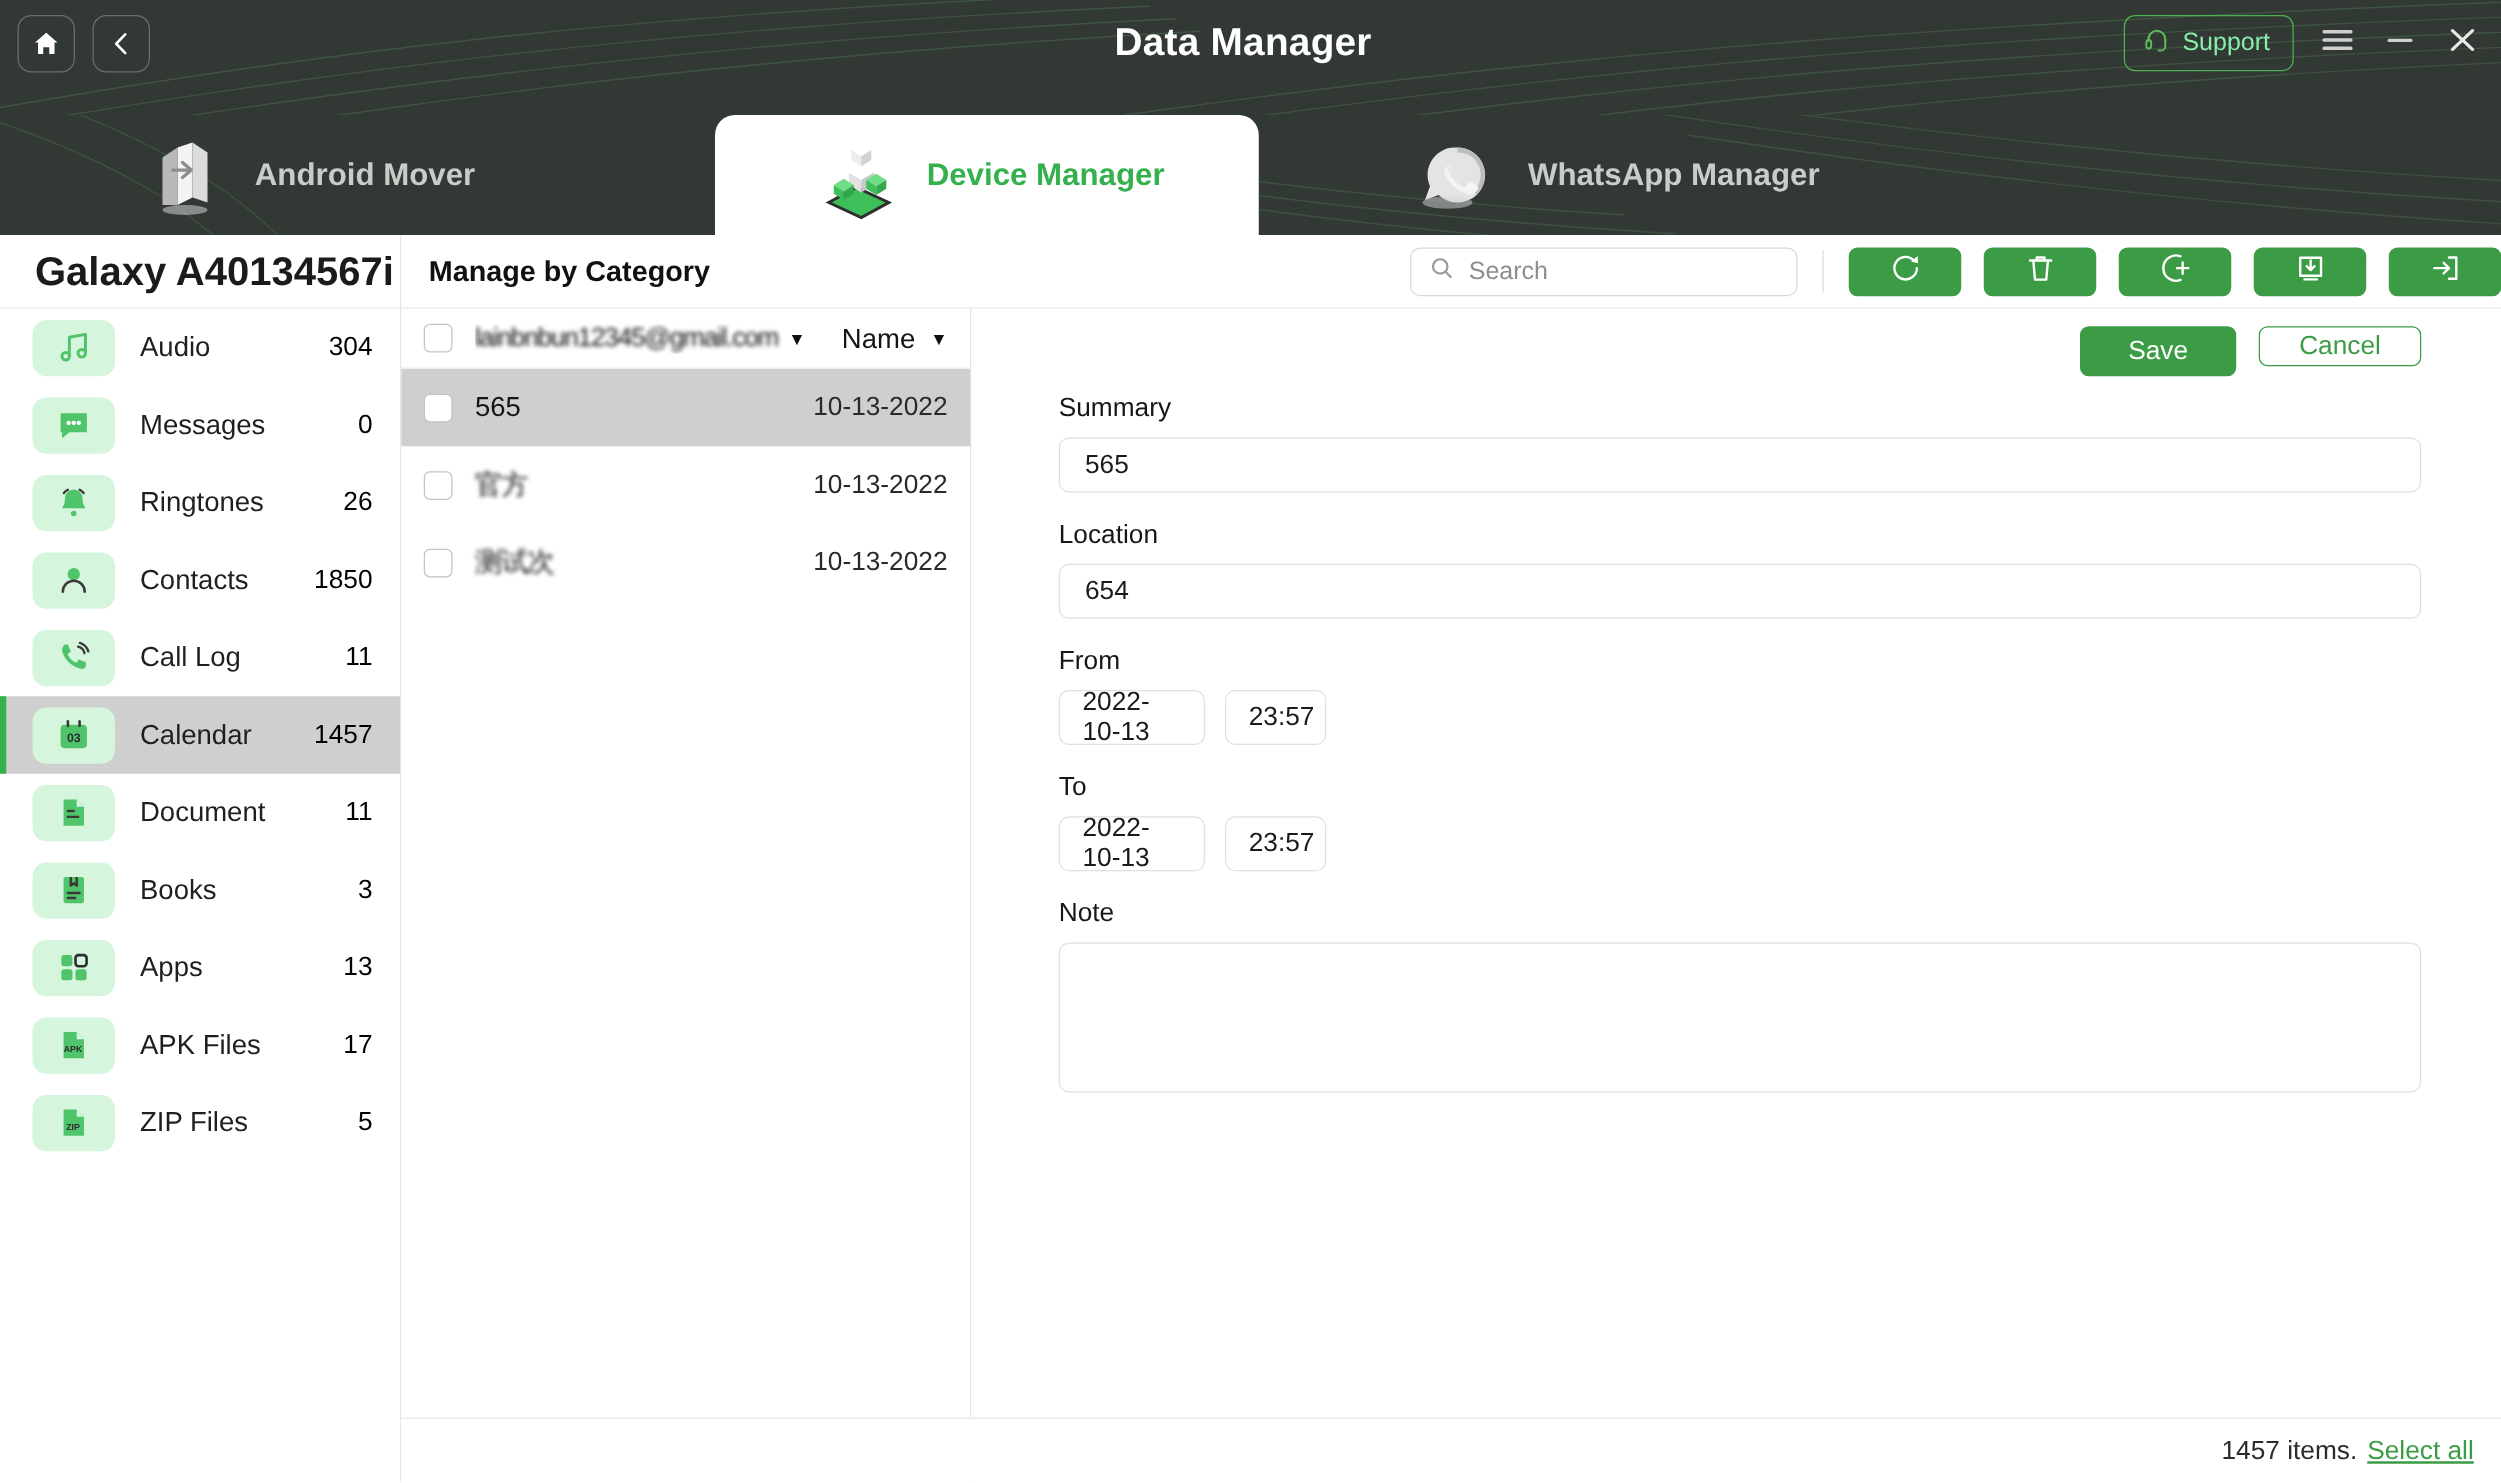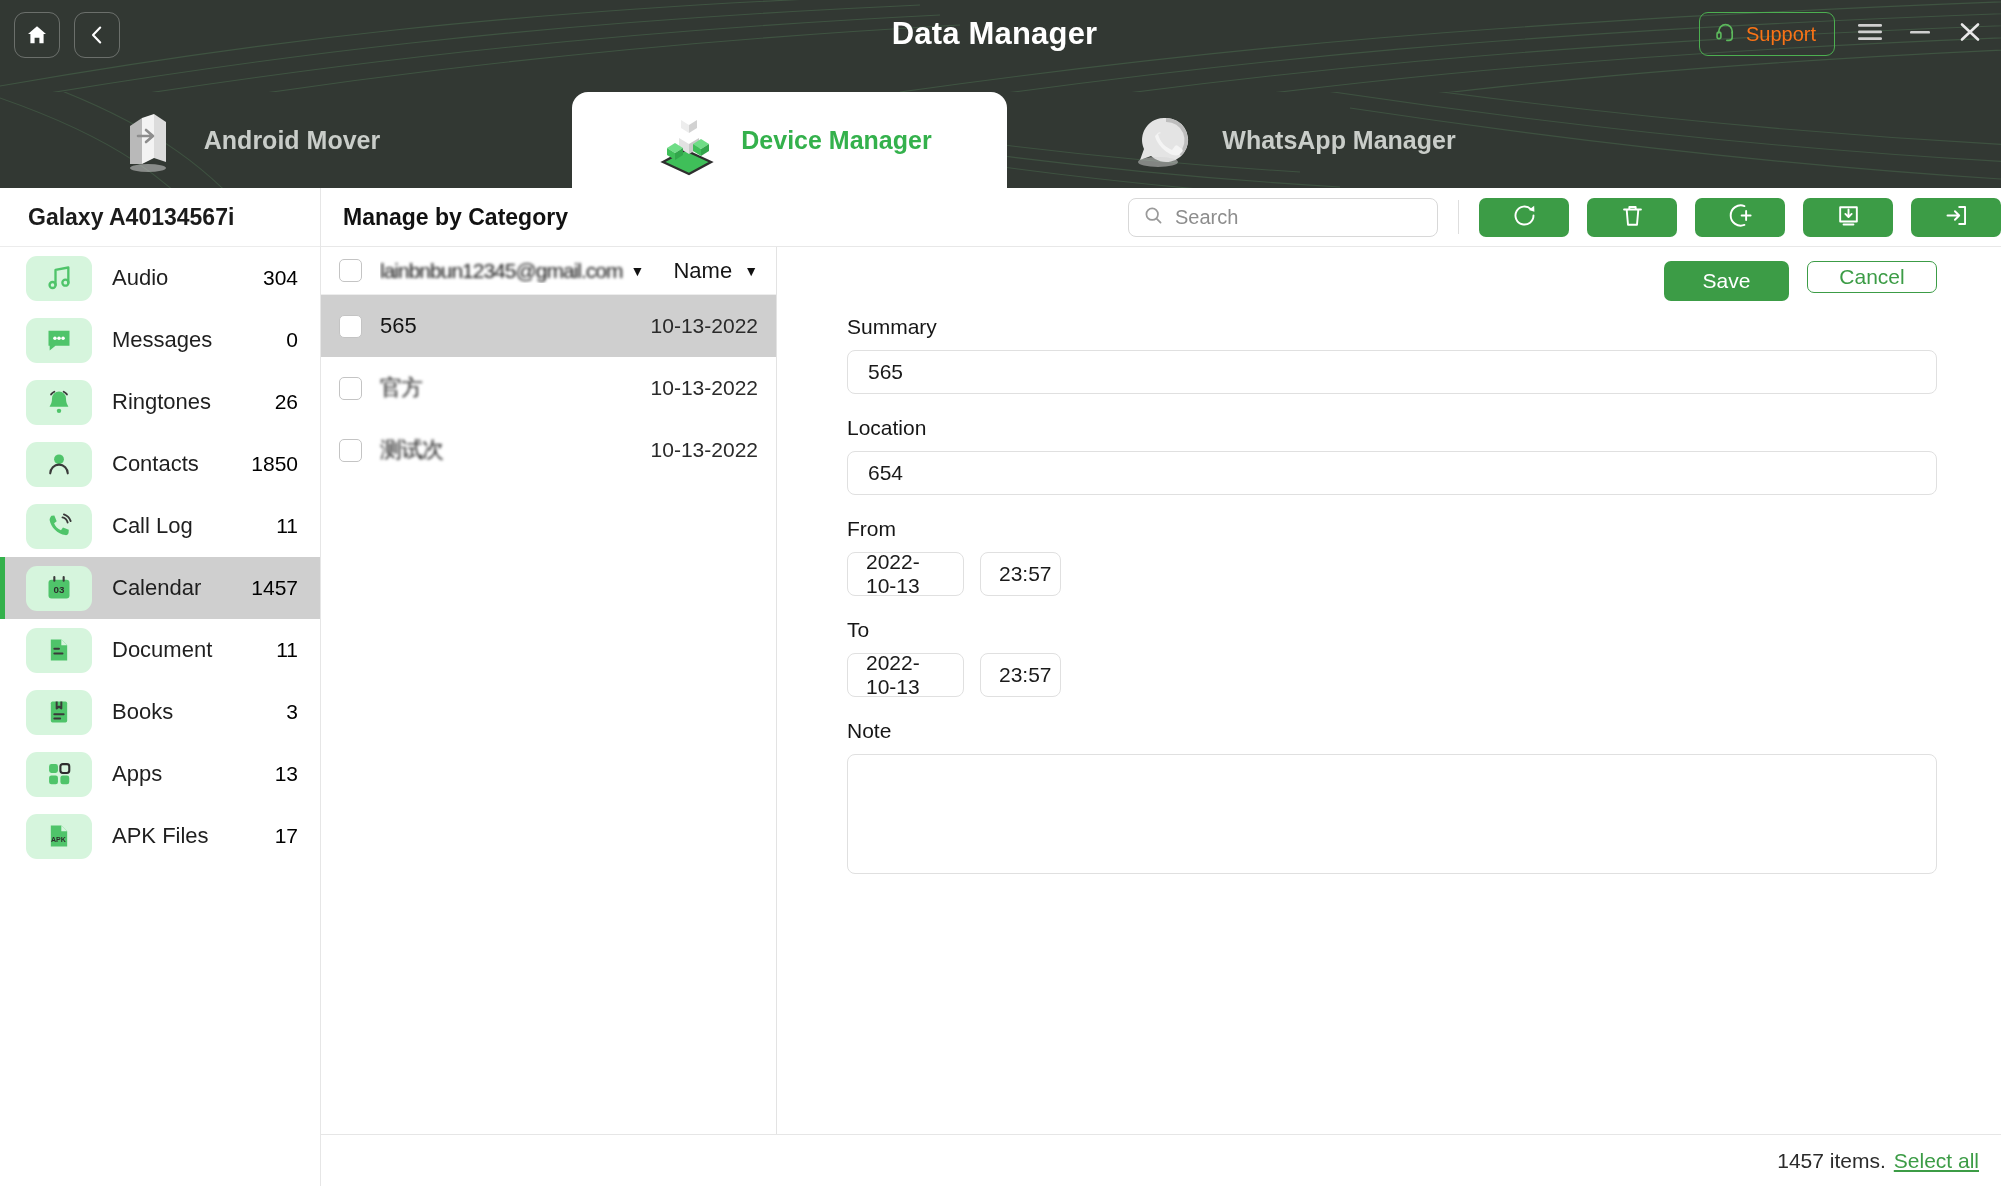--- a/index.html
+++ b/index.html
@@ -45,21 +45,21 @@
   .tb-right {
     position: absolute; right: 16px; top: 12px;
     display: flex; align-items: center; gap: 20px;
     z-index: 3;
   }
   .support-btn {
     display: flex; align-items: center; gap: 9px;
     border: 1.6px solid #4caf50;
     border-radius: 9px;
     padding: 7px 18px 7px 14px;
-    color: #f97316;
+    color: #86efac;
     font-size: 20px;
     cursor: pointer;
     background: transparent;
   }
   .win-btn { cursor: pointer; display:flex; align-items:center; justify-content:center; width:30px; height:30px;}
 
   
   .tabbar {
     position: relative;
     height: 96px;
@@ -103,21 +103,21 @@
     width: 321px; flex: none;
     border-right: 1px solid #e6e6e6;
     display: flex; flex-direction: column;
     background: #fff;
     overflow: hidden;
   }
   .device-name {
     height: 59px;
     display: flex; align-items: center;
     padding-left: 28px;
-    font-size: 23px; font-weight: bold;
+    font-size: 32px; font-weight: bold;
     color: #1b1b1b;
     border-bottom: 1px solid #ececec;
   }
   .cat-list { flex: 1; overflow: hidden; }
   .cat-item {
     height: 62px;
     display: flex; align-items: center;
     padding: 0 22px 0 26px;
     cursor: pointer;
     position: relative;
@@ -547,20 +547,31 @@
           <svg width="28" height="28" viewBox="0 0 24 24">
                 <path fill="#4fc46a" d="M5 3h9l5 5v13H5z"></path>
                 <path fill="#d6f5dd" d="M14 3l5 5h-5z"></path>
                 <text x="11.5" y="17" font-family="Liberation Sans, sans-serif" font-size="6" font-weight="bold" fill="#2d2d2d" text-anchor="middle">APK</text>
               </svg>
         </span>
         <span class="cat-label">APK Files</span>
         <span class="cat-count">17</span>
       </div>
 
+      <div class="cat-item">
+        <span class="cat-ic">
+          <svg width="28" height="28" viewBox="0 0 24 24">
+                <path fill="#4fc46a" d="M5 3h9l5 5v13H5z"></path>
+                <path fill="#d6f5dd" d="M14 3l5 5h-5z"></path>
+                <text x="11.5" y="17" font-family="Liberation Sans, sans-serif" font-size="6" font-weight="bold" fill="#2d2d2d" text-anchor="middle">ZIP</text>
+              </svg>
+        </span>
+        <span class="cat-label">ZIP Files</span>
+        <span class="cat-count">5</span>
+      </div>
 
     </div>
   </div>
 
   <div class="content">
 
     <div class="toolbar">
       <span class="toolbar-title">Manage by Category</span>
 
       <div class="search-wrap">

